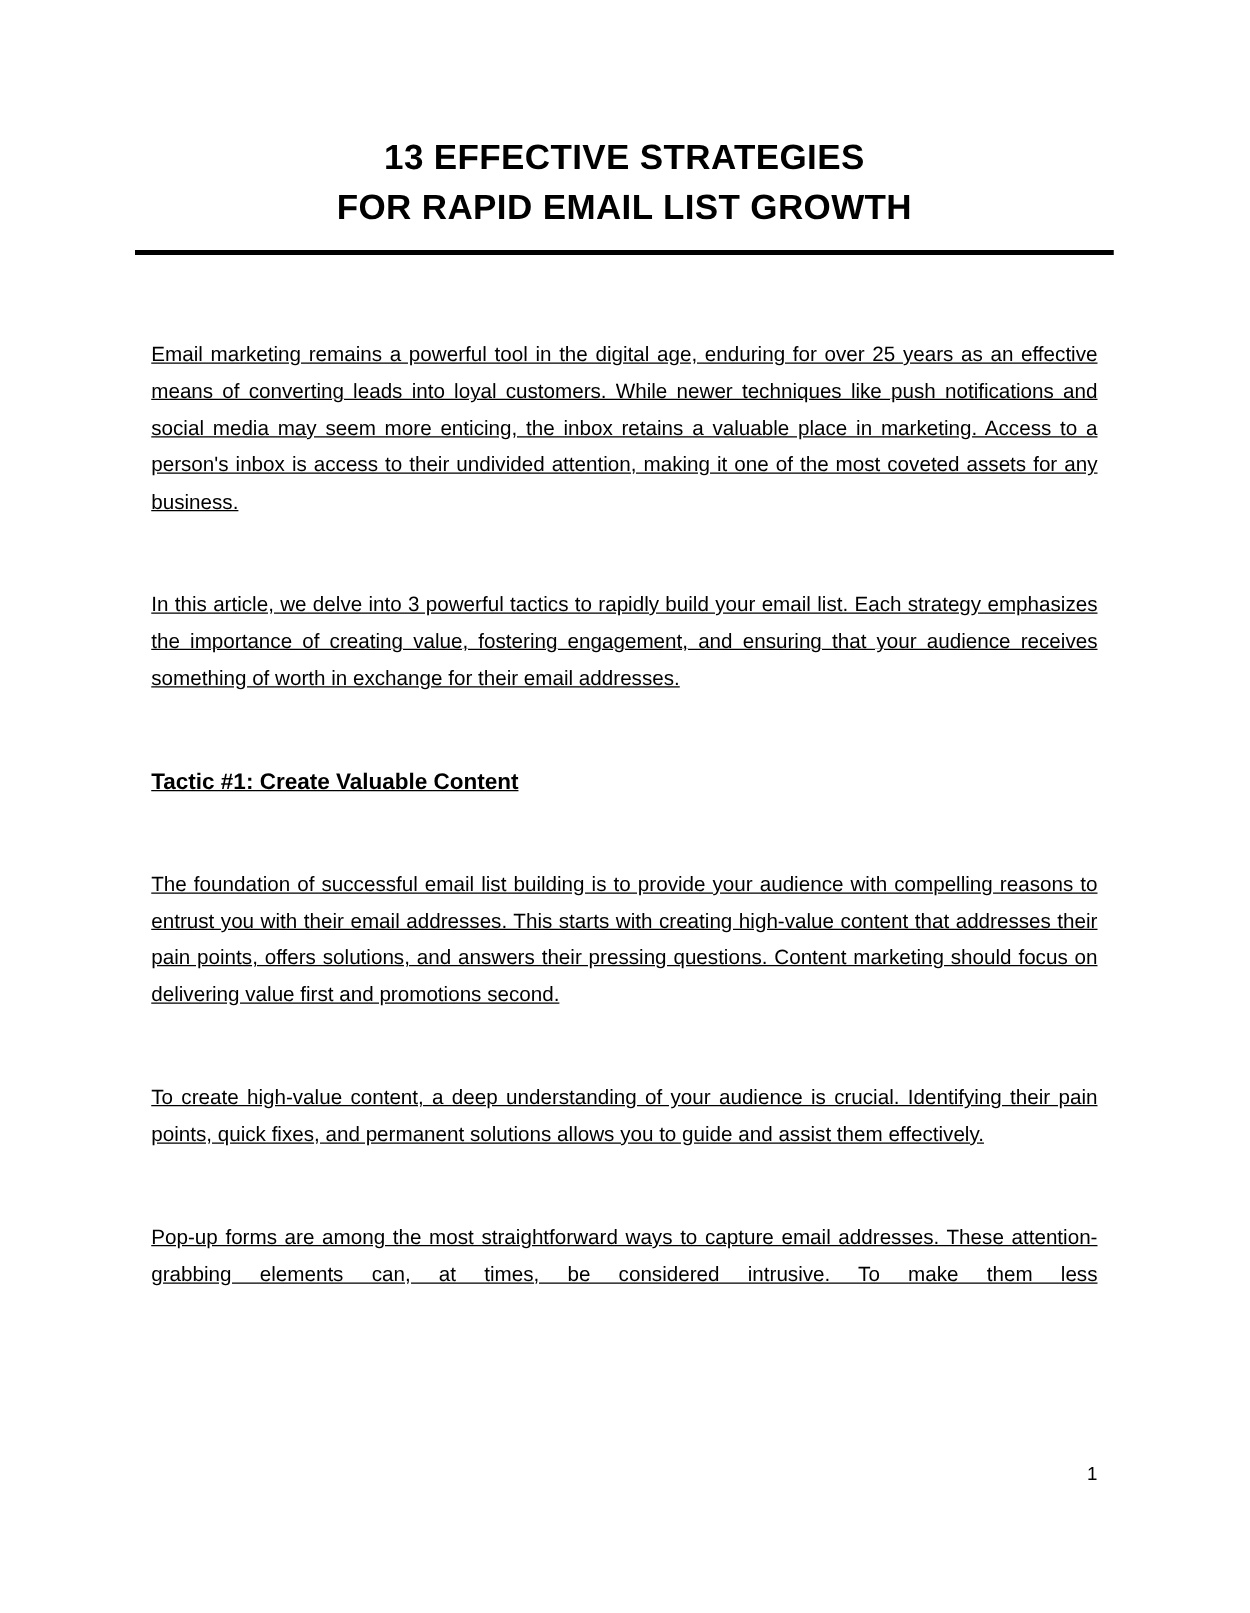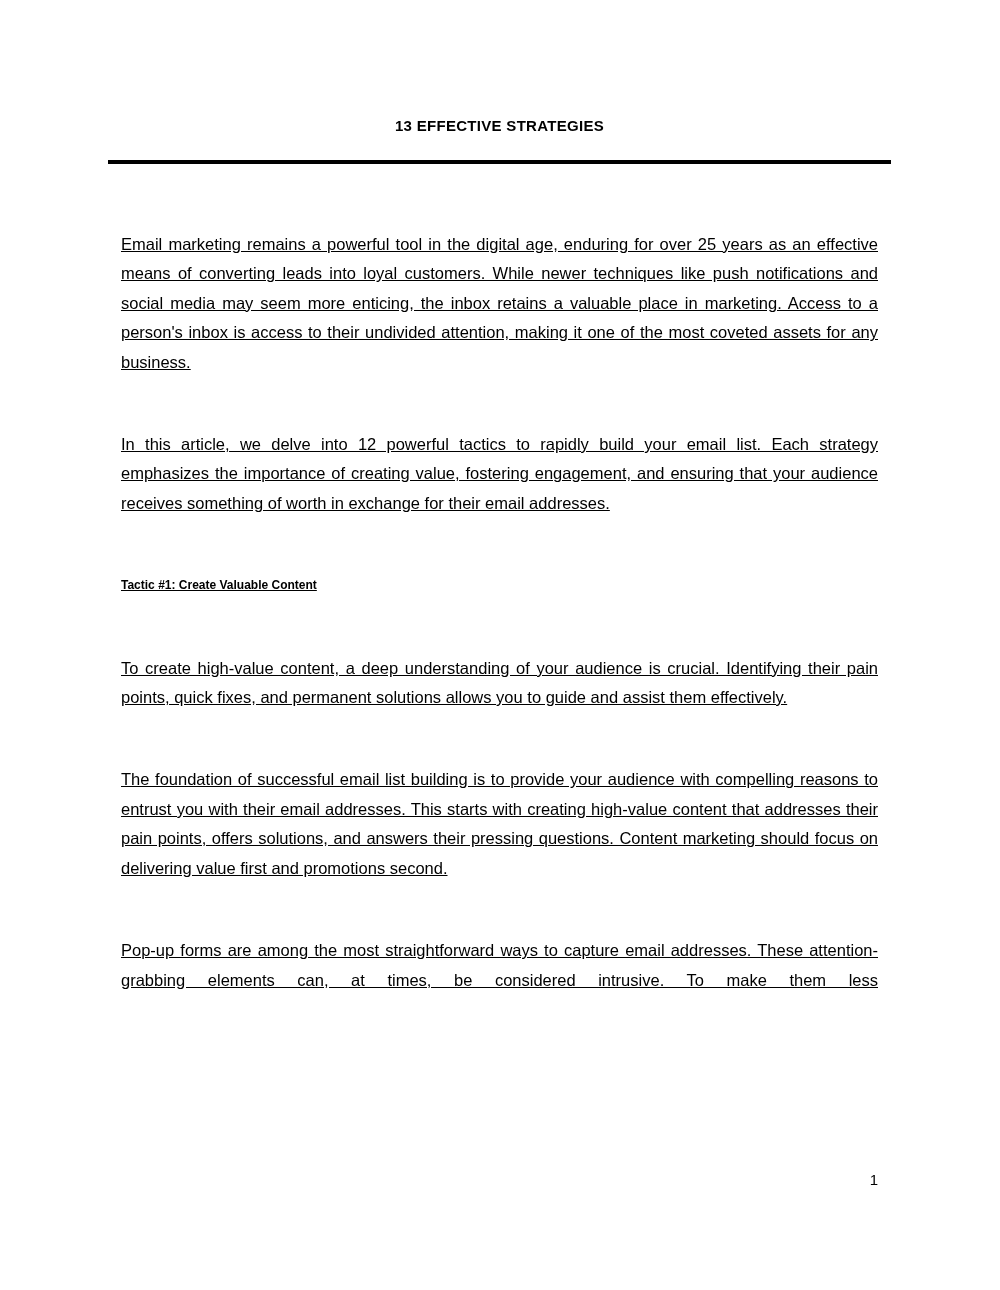--- a/index.html
+++ b/index.html
@@ -14,21 +14,21 @@
   }
   .page {
     position: absolute;
     inset: 0;
     padding: 106px 122px 0 121px;
     background: #ffffff;
   }
   .doc-title {
     text-align: center;
     font-weight: bold;
-    font-size: 15px;
+    font-size: 28px;
     line-height: 40px;
     letter-spacing: 0.3px;
     color: #000000;
   }
   .doc-title .title-line { display: block; }
   .title-rule {
     border: none;
     height: 4px;
     background: #000000;
     margin: 14px -13px 0 -13px;
@@ -42,21 +42,21 @@
   .doc-body p {
     text-align: justify;
     margin: 0 0 53px 0;
   }
   .doc-body p.continued {
     
     text-align-last: justify;
     margin-bottom: 12px;
   }
   .doc-body h2 {
-    font-size: 12px;
+    font-size: 18px;
     font-weight: bold;
     line-height: 29.4px;
     margin: 0 0 53px 0;
     text-align: left;
   }
   .page-number {
     position: absolute;
     right: 122px;
     bottom: 100px;
     font-size: 15px;
@@ -64,35 +64,36 @@
     color: #000000;
   }
 </style>
 </head>
 <body>
 
 <div class="page">
 
   <h1 class="doc-title">
     <span class="title-line">13 EFFECTIVE STRATEGIES</span>
+    <span class="title-line">FOR RAPID EMAIL LIST GROWTH</span>
   </h1>
 
   <hr class="title-rule">
 
   <div class="doc-body">
 
     <p>Email marketing remains a powerful tool in the digital age, enduring for over 25 years as an effective means of converting leads into loyal customers. While newer techniques like push notifications and social media may seem more enticing, the inbox retains a valuable place in marketing. Access to a person's inbox is access to their undivided attention, making it one of the most coveted assets for any business.</p>
 
-    <p>In this article, we delve into 12 powerful tactics to rapidly build your email list. Each strategy emphasizes the importance of creating value, fostering engagement, and ensuring that your audience receives something of worth in exchange for their email addresses.</p>
+    <p>In this article, we delve into 3 powerful tactics to rapidly build your email list. Each strategy emphasizes the importance of creating value, fostering engagement, and ensuring that your audience receives something of worth in exchange for their email addresses.</p>
 
     <h2>Tactic #1: Create Valuable Content</h2>
 
+    <p>The foundation of successful email list building is to provide your audience with compelling reasons to entrust you with their email addresses. This starts with creating high-value content that addresses their pain points, offers solutions, and answers their pressing questions. Content marketing should focus on delivering value first and promotions second.</p>
+
     <p>To create high-value content, a deep understanding of your audience is crucial. Identifying their pain points, quick fixes, and permanent solutions allows you to guide and assist them effectively.</p>
-
-    <p>The foundation of successful email list building is to provide your audience with compelling reasons to entrust you with their email addresses. This starts with creating high-value content that addresses their pain points, offers solutions, and answers their pressing questions. Content marketing should focus on delivering value first and promotions second.</p>
 
 
     <p class="continued">Pop-up forms are among the most straightforward ways to capture email addresses. These attention-grabbing elements can, at times, be considered intrusive. To make them less</p>
 
   </div>
 
   <div class="page-number">1</div>
 
 </div>
 

